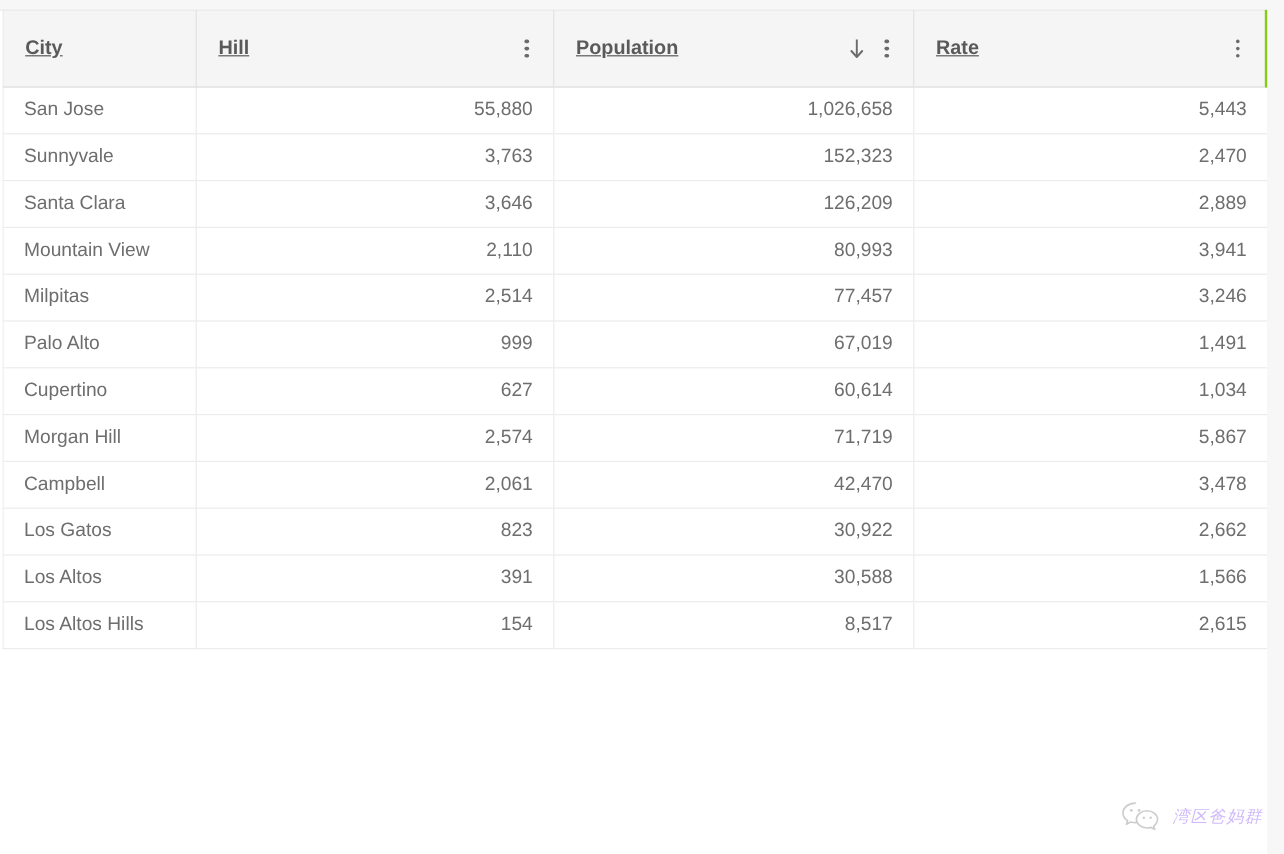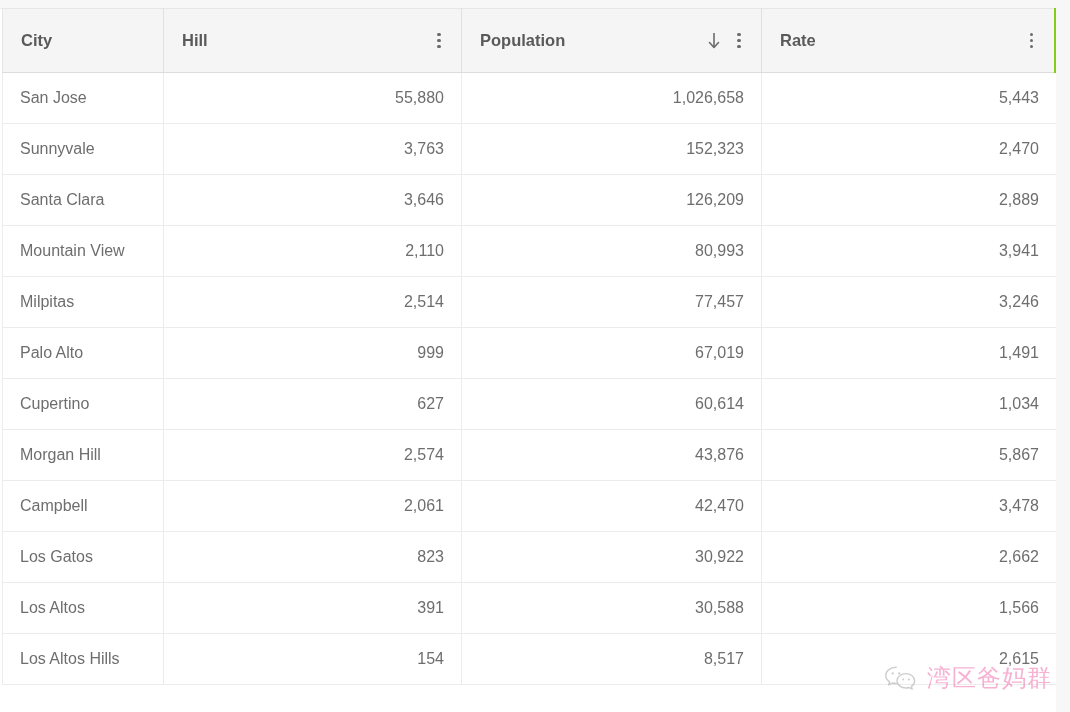--- a/index.html
+++ b/index.html
@@ -64,20 +64,21 @@
     border-right: 1px solid #e0e0e0;
     border-bottom: 1px solid #dcdcdc;
     border-top: 1px solid #e6e6e6;
     border-left: 1px solid #e6e6e6;
     padding: 0 14px 0 18px;
     vertical-align: middle;
     font-weight: bold;
     font-size: 16.5px;
     color: #5a5a5a;
     text-align: left;
+    text-decoration: underline;
   }
   thead th:last-child { border-right: 6px solid #84cc16; }
 
   .th-inner {
     display: flex;
     align-items: center;
     width: 100%;
     height: 63px;
   }
   .th-label { white-space: nowrap; }
@@ -109,21 +110,21 @@
     height: 3.5px;
     border-radius: 50%;
     background: #6b6b6b;
     display: block;
   }
   .kebab i:nth-child(1) { top: 3px; }
   .kebab i:nth-child(2) { top: 9px; }
   .kebab i:nth-child(3) { top: 15px; }
 
   tbody td {
-    height: 51px;
+    height: 39px;
     box-sizing: border-box;
     border-right: 1px solid #ececec;
     border-bottom: 1px solid #ececec;
     border-left: 1px solid #ececec;
     padding: 0 17px;
     font-size: 16px;
     color: #6e6e6e;
     background: #ffffff;
     white-space: nowrap;
     overflow: hidden;
@@ -143,24 +144,25 @@
     user-select: none;
   }
   .watermark .wechat-logo {
     width: 34px;
     height: 27px;
     margin-right: 9px;
     flex: 0 0 auto;
   }
   .watermark .wm-text {
     font-family: "DejaVu Sans", sans-serif;
-    font-size: 24px;
-    color: #ec4899;
+    font-size: 14px;
+    color: #8b5cf6;
     letter-spacing: 1px;
     white-space: nowrap;
+    font-style: italic;
   }
 </style>
 </head>
 <body>
 
 <div class="top-strip"></div>
 <div class="page-gutter"></div>
 
 <div class="table-wrap">
   <table class="data-table">
@@ -263,21 +265,21 @@
         </tr>
         <tr>
           <td class="cell-city">Cupertino</td>
           <td class="cell-num">627</td>
           <td class="cell-num">60,614</td>
           <td class="cell-num">1,034</td>
         </tr>
         <tr>
           <td class="cell-city">Morgan Hill</td>
           <td class="cell-num">2,574</td>
-          <td class="cell-num">43,876</td>
+          <td class="cell-num">71,719</td>
           <td class="cell-num">5,867</td>
         </tr>
         <tr>
           <td class="cell-city">Campbell</td>
           <td class="cell-num">2,061</td>
           <td class="cell-num">42,470</td>
           <td class="cell-num">3,478</td>
         </tr>
         <tr>
           <td class="cell-city">Los Gatos</td>

